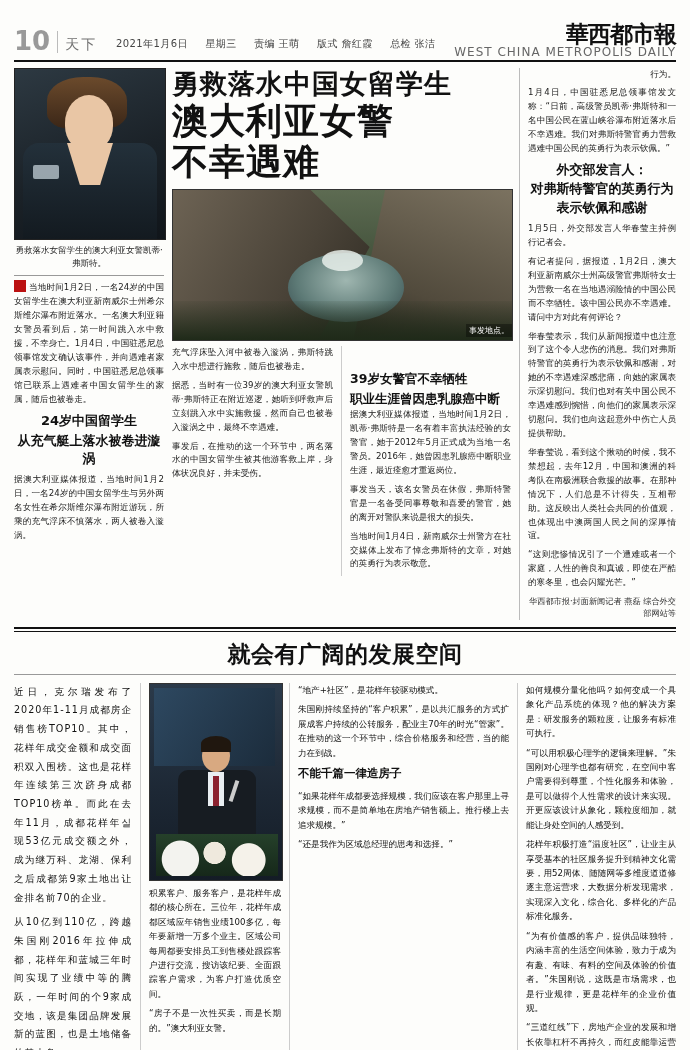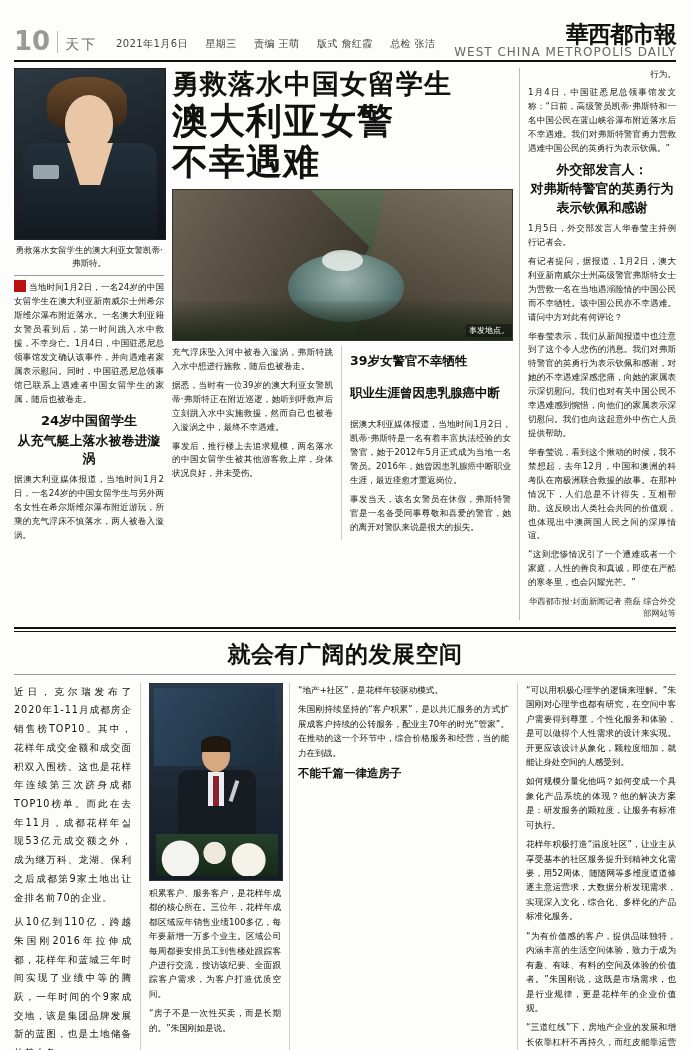--- a/index.html
+++ b/index.html
@@ -64,21 +64,21 @@
   .photo-scene .cliff2{position:absolute;right:0;top:0;width:52%;height:100%;
     background:linear-gradient(200deg,#7b7260,#514a3c 65%,#2a271f);
     clip-path:polygon(28% 0,100% 0,100% 100%,10% 100%);}
   .photo-scene .water{position:absolute;left:34%;top:42%;width:34%;height:46%;border-radius:50%;
     background:radial-gradient(ellipse at 50% 40%,#9fb6b0,#5d7a76 60%,#33474a);}
   .photo-scene .foam{position:absolute;left:44%;top:40%;width:12%;height:14%;border-radius:50%;background:#e8eeea;opacity:.85;}
   .photo-scene .trees{position:absolute;left:0;bottom:0;width:100%;height:26%;
     background:linear-gradient(180deg,rgba(36,50,30,.1),#1f2a19);}
   .photo-scene .tag{position:absolute;right:0;bottom:3px;font-size:8px;color:#fff;
     background:rgba(0,0,0,.35);padding:1px 3px;}
-  .dek{font-size:13.5px;font-weight:bold;line-height:1.45;margin-top:6px;}
+  .dek{font-size:13.5px;font-weight:bold;line-height:1.45;margin-top:24px;}
   .dek.small{font-size:12.5px;}
 
   .body-txt{font-size:8.6px;line-height:1.62;text-align:justify;color:#1a1a1a;}
   .body-txt p{margin:0 0 5px 0;}
   .leadbar{display:inline-block;width:12px;height:12px;background:#b11;vertical-align:-2px;margin-right:3px;}
 
   .subhead{font-size:13px;font-weight:bold;line-height:1.4;text-align:center;margin:0 0 5px;}
   .byline{font-size:8.2px;text-align:right;color:#333;margin-top:3px;line-height:1.5;}
 
   
@@ -175,29 +175,30 @@
         <div class="tag">事发地点。</div>
       </div>
 
       <div style="display:flex;margin-top:5px;">
         <div style="flex:1;padding-right:8px;">
           <div class="body-txt">
             <p>充气浮床坠入河中被卷入漩涡，弗斯特跳入水中想进行施救，随后也被卷走。</p>
           </div>
           <div class="body-txt">
             <p>据悉，当时有一位39岁的澳大利亚女警凯蒂·弗斯特正在附近巡逻，她听到呼救声后立刻跳入水中实施救援，然而自己也被卷入漩涡之中，最终不幸遇难。</p>
-            <p>事发后，推行楼上去追求规模，两名落水的中国女留学生被其他游客救上岸，身体状况良好，并未受伤。</p>
+            <p>事发后，在推动的这一个环节中，两名落水的中国女留学生被其他游客救上岸，身体状况良好，并未受伤。</p>
           </div>
         </div>
         <div style="flex:1;padding-left:8px;border-left:1px solid #ccc;">
           <div class="dek small">39岁女警官不幸牺牲</div>
-          <div class="dek small" style="margin-top:14px;">职业生涯曾因患乳腺癌中断</div>
-          <div class="body-txt" style="margin-top:16px;">
+          <div class="dek small" style="margin-top:2px;">职业生涯曾因患乳腺癌中断</div>
+          <div class="body-txt" style="margin-top:0;">
             <p>据澳大利亚媒体报道，当地时间1月2日，凯蒂·弗斯特是一名有着丰富执法经验的女警官，她于2012年5月正式成为当地一名警员。2016年，她曾因患乳腺癌中断职业生涯，最近痊愈才重返岗位。</p>
             <p>事发当天，该名女警员在休假，弗斯特警官是一名备受同事尊敬和喜爱的警官，她的离开对警队来说是很大的损失。</p>
+            <p>当地时间1月4日，新南威尔士州警方在社交媒体上发布了悼念弗斯特的文章，对她的英勇行为表示敬意。</p>
           </div>
         </div>
       </div>
     </div>
 
     <div class="col-right">
       <div class="body-txt">
         <p style="text-align:right;margin-bottom:4px;">行为。</p>
         <p>1月4日，中国驻悉尼总领事馆发文称：“日前，高级警员凯蒂·弗斯特和一名中国公民在蓝山峡谷瀑布附近落水后不幸遇难。我们对弗斯特警官勇力营救遇难中国公民的英勇行为表示钦佩。”</p>
       </div>
@@ -240,37 +241,41 @@
           <div class="man-body"></div>
           <div class="shirt"></div>
           <div class="tie"></div>
           <div class="man-head"></div>
           <div class="man-hair"></div>
           <div class="mic"></div>
           <div class="flowers"></div>
         </div>
         <div class="small-txt">
           <p>积累客户、服务客户，是花样年成都的核心所在。三位年，花样年成都区域应年销售业绩100多亿，每年要新增一万多个业主。区域公司每周都要安排员工到售楼处跟踪客户进行交流，搜访该纪要、全面跟踪客户需求，为客户打造优质空间。</p>
-          <p>“房子不是一次性买卖，而是长期的。”朱国刚如是说。</p>
+          <p>“房子不是一次性买卖，而是长期的。”澳大利亚女警。</p>
         </div>
 
       </div>
 
       <div class="lw-c3">
         <div class="small-txt">
           <p>“地产+社区”，是花样年较驱动模式。</p>
           <p>朱国刚持续坚持的“客户积累”，是以共汇服务的方式扩展成客户持续的公转服务，配业主70年的时光“管家”。在推动的这一个环节中，综合价格服务和经营，当的能力在到战。</p>
         </div>
         <div class="lw-sub">不能千篇一律造房子</div>
+        <div class="small-txt">
+          <p>“如果花样年成都要选择规模，我们应该在客户那里上寻求规模，而不是简单地在房地产销售额上。推行楼上去追求规模。”</p>
+          <p>“还是我作为区域总经理的思考和选择。”</p>
+        </div>
       </div>
 
       <div class="lw-c4">
         <div class="small-txt">
+          <p>如何规模分量化他吗？如何变成一个具象化产品系统的体现？他的解决方案是：研发服务的颗粒度，让服务有标准可执行。</p>
           <p>“可以用积极心理学的逻辑来理解。”朱国刚对心理学也都有研究，在空间中客户需要得到尊重，个性化服务和体验，是可以做得个人性需求的设计来实现。开更应该设计从象化，颗粒度细加，就能让身处空间的人感受到。</p>
-          <p>如何规模分量化他吗？如何变成一个具象化产品系统的体现？他的解决方案是：研发服务的颗粒度，让服务有标准可执行。</p>
           <p>花样年积极打造“温度社区”，让业主从享受基本的社区服务提升到精神文化需要，用52周体、随随网等多维度道道修逐主意运营求，大数据分析发现需求，实现深入文化，综合化、多样化的产品标准化服务。</p>
           <p>“为有价值感的客户，提供品味独特，内涵丰富的生活空间体验，致力于成为有趣、有味、有料的空间及体验的价值者。”朱国刚说，这既是市场需求，也是行业规律，更是花样年的企业价值观。</p>
           <p>“三道红线”下，房地产企业的发展和增长依靠杠杆不再持久，而红皮能靠运营管理，依靠产品的价值。</p>
 
         </div>
 
       </div>
     </div>
   </div>
 

